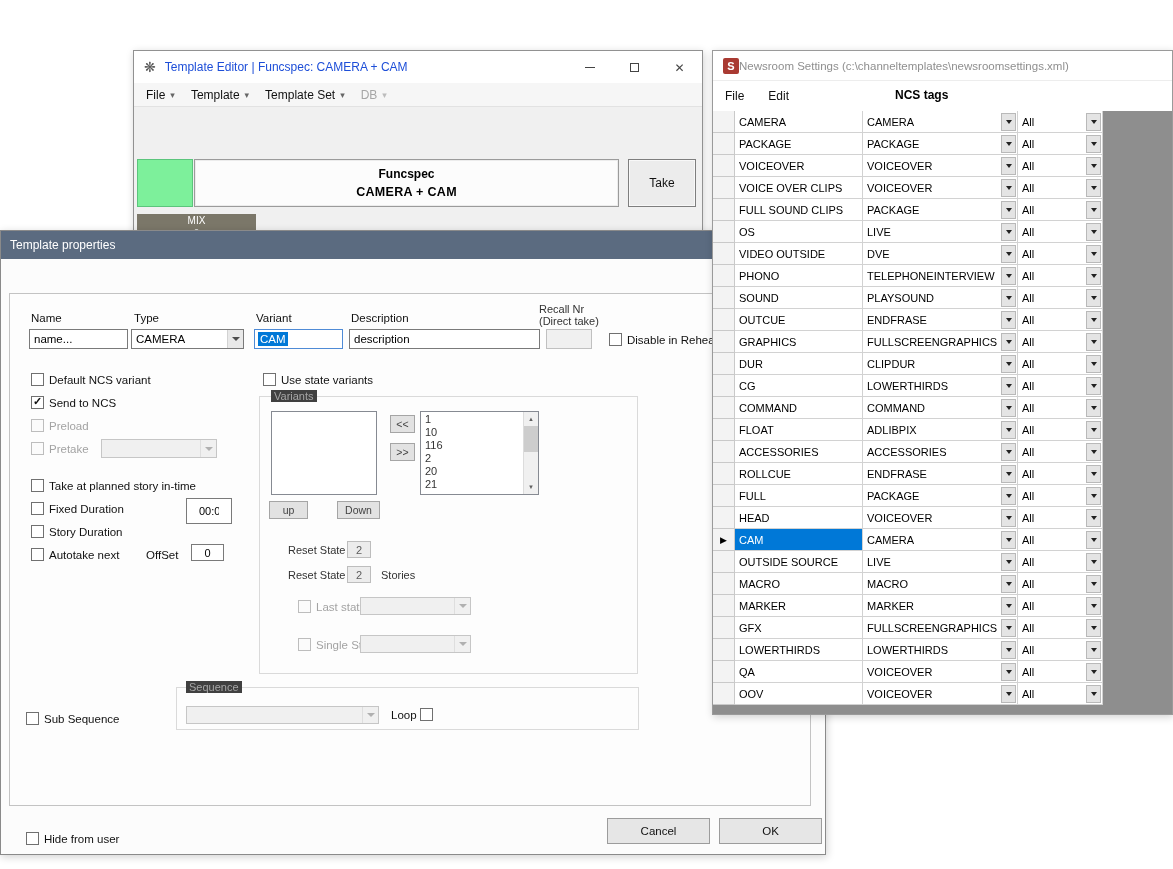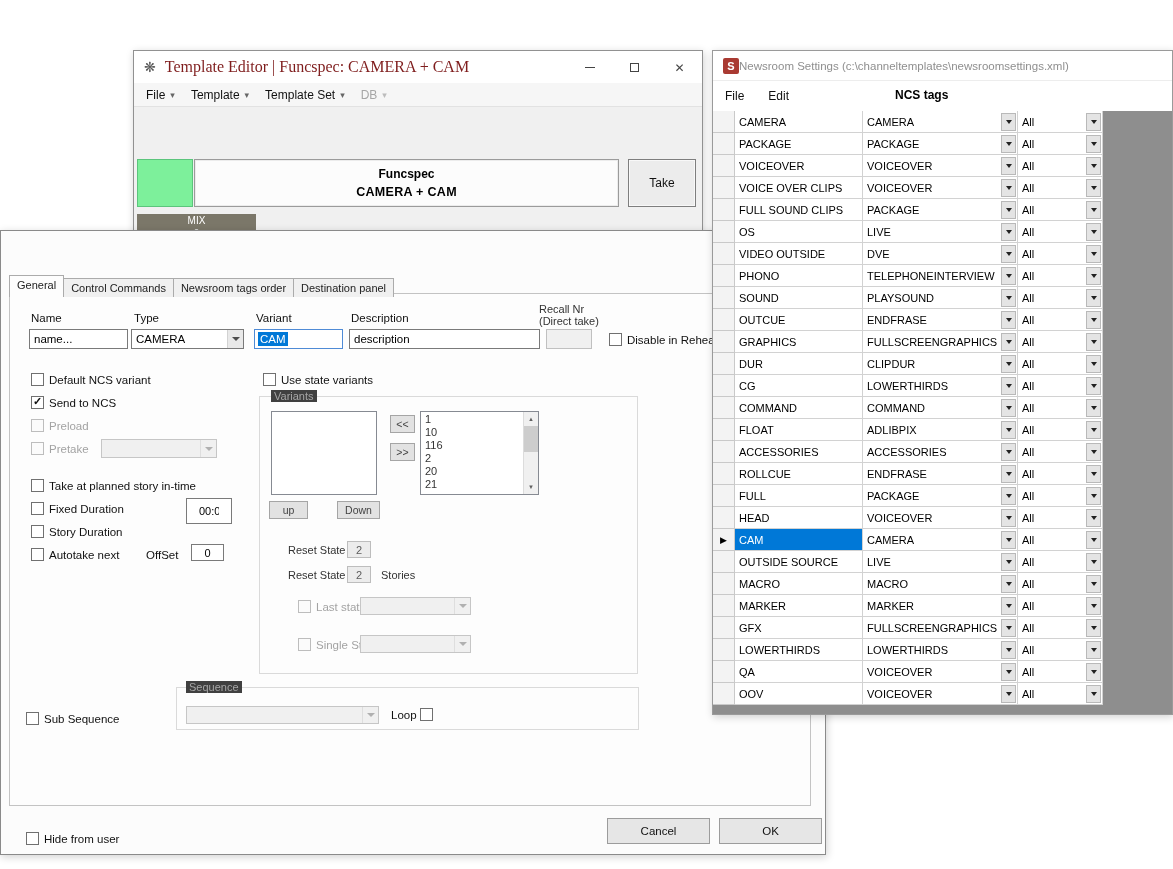--- a/index.html
+++ b/index.html
@@ -4,21 +4,21 @@
 <style>
   * { margin:0; padding:0; box-sizing:border-box; }
   html,body { width:1173px; height:869px; background:#ffffff; overflow:hidden;
               font-family:"Liberation Sans", sans-serif; }
   .window { position:absolute; border:1px solid #919191; box-shadow:1px 2px 8px rgba(0,0,0,.18); }
 
   
   .editor { left:133px; top:50px; width:570px; height:340px; background:#f0f0f0; z-index:1; }
   .ed-titlebar { height:32px; background:#ffffff; display:flex; align-items:center; }
   .ed-icon { margin-left:10px; font-size:14px; color:#555; }
-  .ed-title { margin-left:9px; font-size:16px; color:#7f1d1d; flex:1; white-space:nowrap; overflow:hidden;font-family:Liberation Serif, serif; }
+  .ed-title { margin-left:9px; font-size:12px; color:#1d4ed8; flex:1; white-space:nowrap; overflow:hidden; }
   .win-btns { display:flex; height:100%; }
   .win-btn { width:45px; height:100%; display:flex; align-items:center; justify-content:center; }
   .ic-min { width:10px; height:1px; background:#444; }
   .ic-max { width:9px; height:9px; border:1px solid #444; }
   .ic-close::before { content:"✕"; font-size:12px; color:#444; }
   .ed-menubar { height:24px; background:#f6f6f6; border-bottom:1px solid #e2e2e2; display:flex; align-items:center; padding-left:4px; }
   .menu-item { font-size:12px; color:#111; padding:3px 8px; display:flex; align-items:center; white-space:nowrap; }
   .menu-item::after { content:"▾"; font-size:9px; color:#666; margin-left:5px; }
   .menu-item.disabled { color:#a6a6a6; } .menu-item.disabled::after { color:#bcbcbc; }
   .ed-body { position:relative; height:284px; background:#f0f0f0; }
@@ -154,27 +154,24 @@
         <div class="mx mx-xpoint">xpoint</div>
         <div class="mx mx-mem">ememnr_pr</div>
         <div class="mx mx-cam">CAM1</div>
         <div class="mx mx-na">N/A</div>
       </div>
     </div>
   </div>
 </div>
 
 <div class="window props">
-
-  <div class="tabs">
-    <div class="tab active">General</div>
-    <div class="tab">Control Commands</div>
-    <div class="tab">Newsroom tags order</div>
-    <div class="tab">Destination panel</div>
-  </div>
+  <div class="props-titlebar">
+    <span>Template properties</span>
+  </div>
+
   <div class="tabpage"></div>
 
   <div class="lbl" style="left:30px;top:81px">Name</div>
   <div class="lbl" style="left:133px;top:81px">Type</div>
   <div class="lbl" style="left:255px;top:81px">Variant</div>
   <div class="lbl" style="left:350px;top:81px">Description</div>
   <div class="lbl small" style="left:538px;top:72px">Recall Nr</div>
   <div class="lbl small" style="left:538px;top:84px">(Direct take)</div>
 
   <input class="tinput" style="left: 28px; top: 98px; width: 99px; height: 20px;" value="name...">

